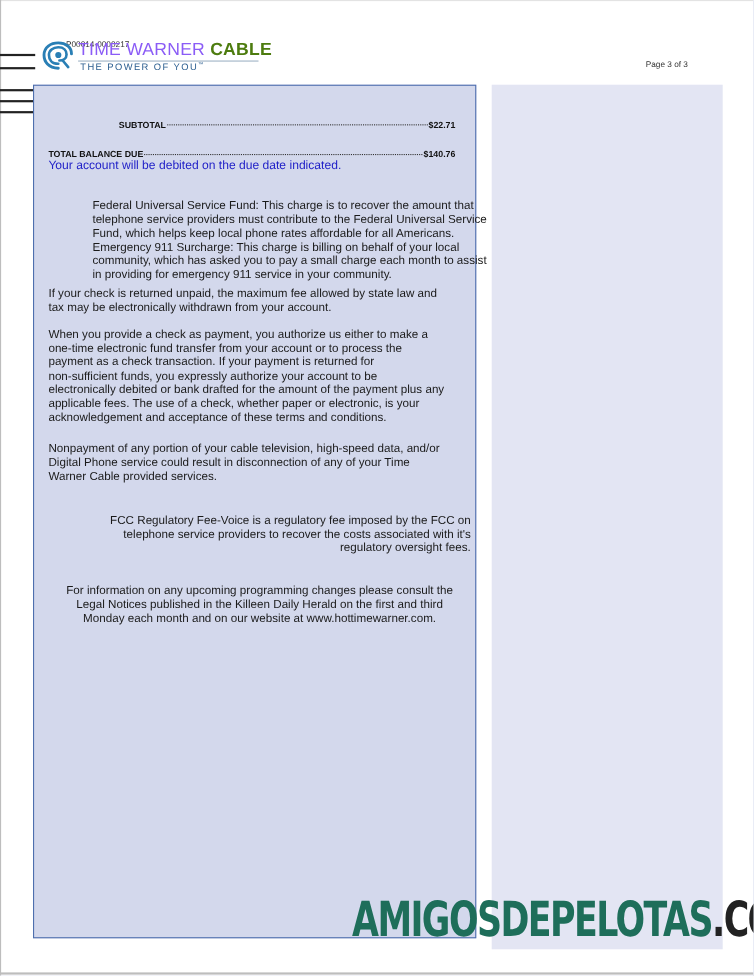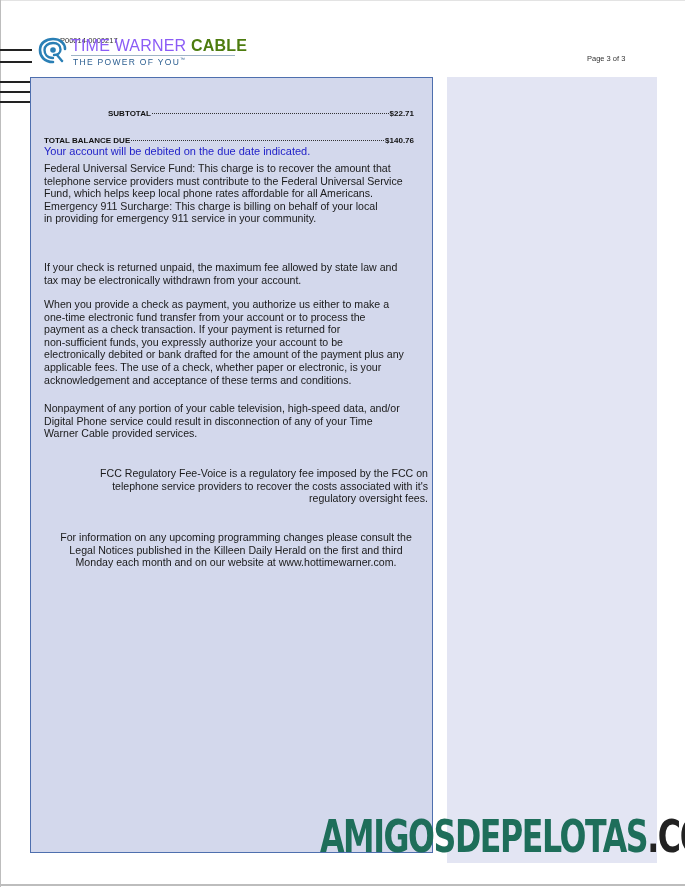--- a/index.html
+++ b/index.html
@@ -38,21 +38,21 @@
 
     .row { position: absolute; font-size: 8px; font-weight: bold; color: #111; display: flex; align-items: baseline; white-space: nowrap; margin-top: 15px; }
     .row .dots { flex: 1; border-bottom: 1px dotted #333; margin: 0 1px; transform: translateY(-2px); }
     .subtotal-row { left: 108px; top: 94px; width: 306px; }
     .total-row { left: 44px; top: 121px; width: 370px; }
 
     .notice { position: absolute; left: 44px; top: 145px; font-size: 11px; color: #2222c8; white-space: nowrap; }
 
     .para { position: absolute; left: 44px; width: 384px; font-size: 10.6px; line-height: 12.6px; color: #1a1a1a; margin: 0; }
     .para .ln { display: block; white-space: nowrap; }
-    .p1 { top: 162px; }
+    .p1 { top: 181px; margin-left: 40px; }
     .p2 { top: 261px; }
     .p3 { top: 298px; }
     .p4 { top: 402px; }
     .p5 { top: 467px; text-align: right; }
     .p6 { top: 531px; text-align: center; }
 
     .watermark {
       position: absolute; left: 320px; top: 815px; font-size: 44px; font-weight: bold;
       font-family: "DejaVu Sans", sans-serif; letter-spacing: -2px; transform: scaleX(0.72); transform-origin: left top;
       white-space: nowrap; line-height: 1;
@@ -107,20 +107,21 @@
   <span>$140.76</span>
 </div>
 
 <div class="notice">Your account will be debited on the due date indicated.</div>
 
 <div class="para p1">
   <span class="ln">Federal Universal Service Fund: This charge is to recover the amount that</span>
   <span class="ln">telephone service providers must contribute to the Federal Universal Service</span>
   <span class="ln">Fund, which helps keep local phone rates affordable for all Americans.</span>
   <span class="ln">Emergency 911 Surcharge: This charge is billing on behalf of your local</span>
+  <span class="ln">community, which has asked you to pay a small charge each month to assist</span>
   <span class="ln">in providing for emergency 911 service in your community.</span>
 </div>
 
 <div class="para p2">
   <span class="ln">If your check is returned unpaid, the maximum fee allowed by state law and</span>
   <span class="ln">tax may be electronically withdrawn from your account.</span>
 </div>
 
 <div class="para p3">
   <span class="ln">When you provide a check as payment, you authorize us either to make a</span>

